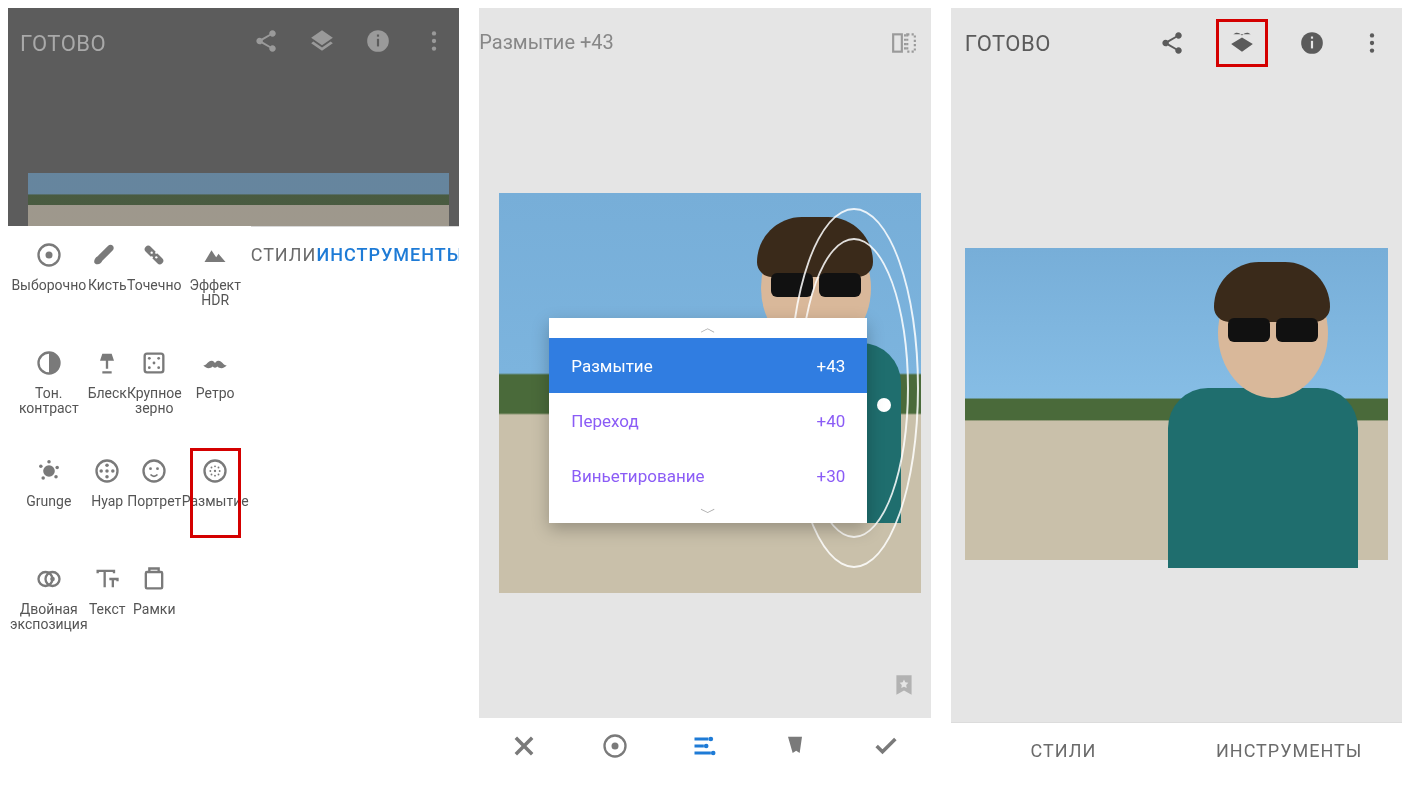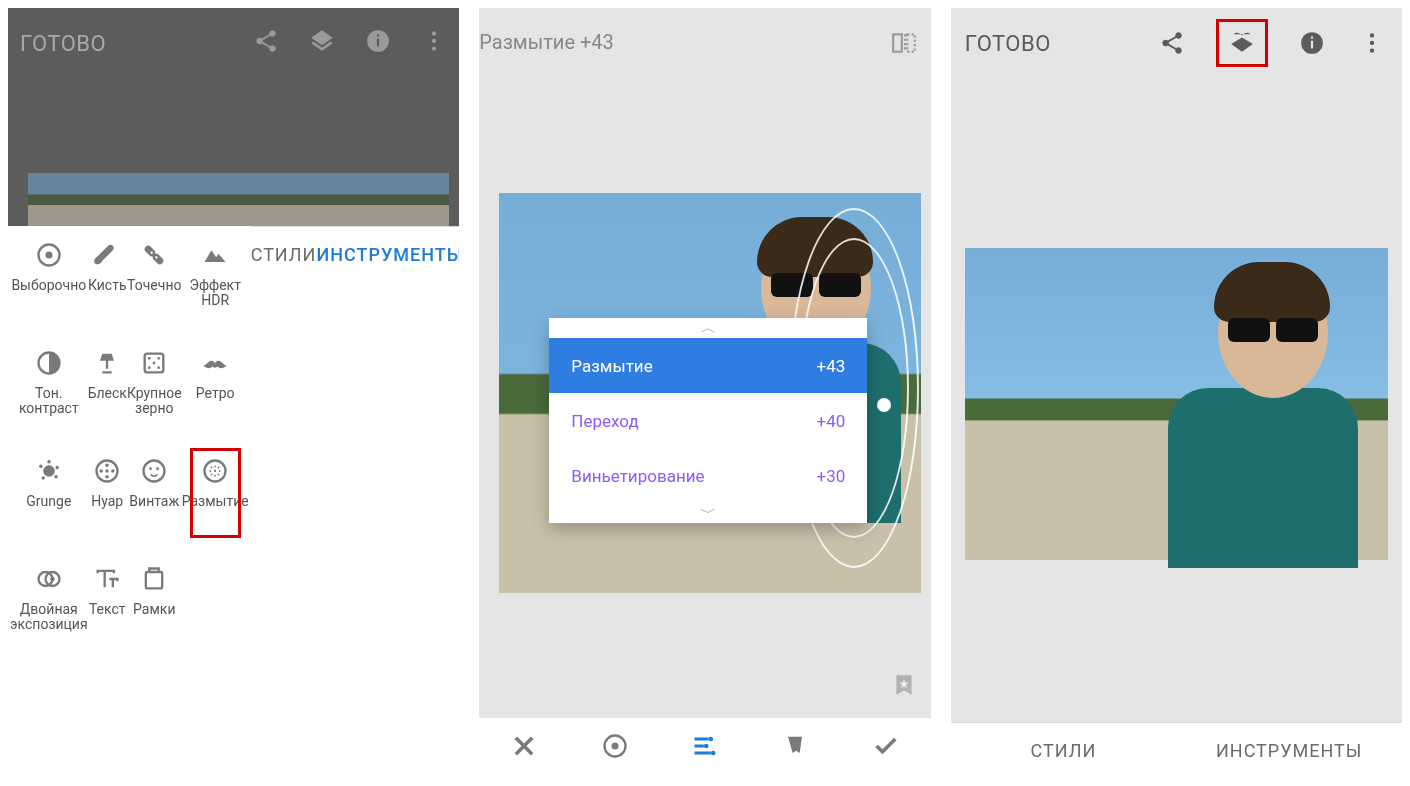--- a/index.html
+++ b/index.html
@@ -298,21 +298,21 @@
         </div>
         <div class="tool">
           <div class="tool-icon">
             <svg viewBox="0 0 24 24">
               <circle cx="12" cy="12" r="9" fill="none" stroke="#7a7a7a" stroke-width="2"></circle>
               <circle cx="9" cy="10" r="1.2"></circle>
               <circle cx="15" cy="10" r="1.2"></circle>
               <path d="M9 15c1 1 2 1.5 3 1.5s2-.5 3-1.5" fill="none" stroke="#7a7a7a" stroke-width="1.5"></path>
             </svg>
           </div>
-  <div class="tool-label">Винтаж</div>
+  <div class="tool-label">Портрет</div>
         </div>
         <div class="tool highlight">
           <div class="tool-icon">
             <svg viewBox="0 0 24 24">
               <circle cx="12" cy="12" r="9" fill="none" stroke="#7a7a7a" stroke-width="2"></circle>
               <circle cx="12" cy="12" r="1"></circle>
               <circle cx="9" cy="9" r=".8"></circle>
               <circle cx="15" cy="9" r=".8"></circle>
               <circle cx="9" cy="15" r=".8"></circle>
               <circle cx="15" cy="15" r=".8"></circle>

